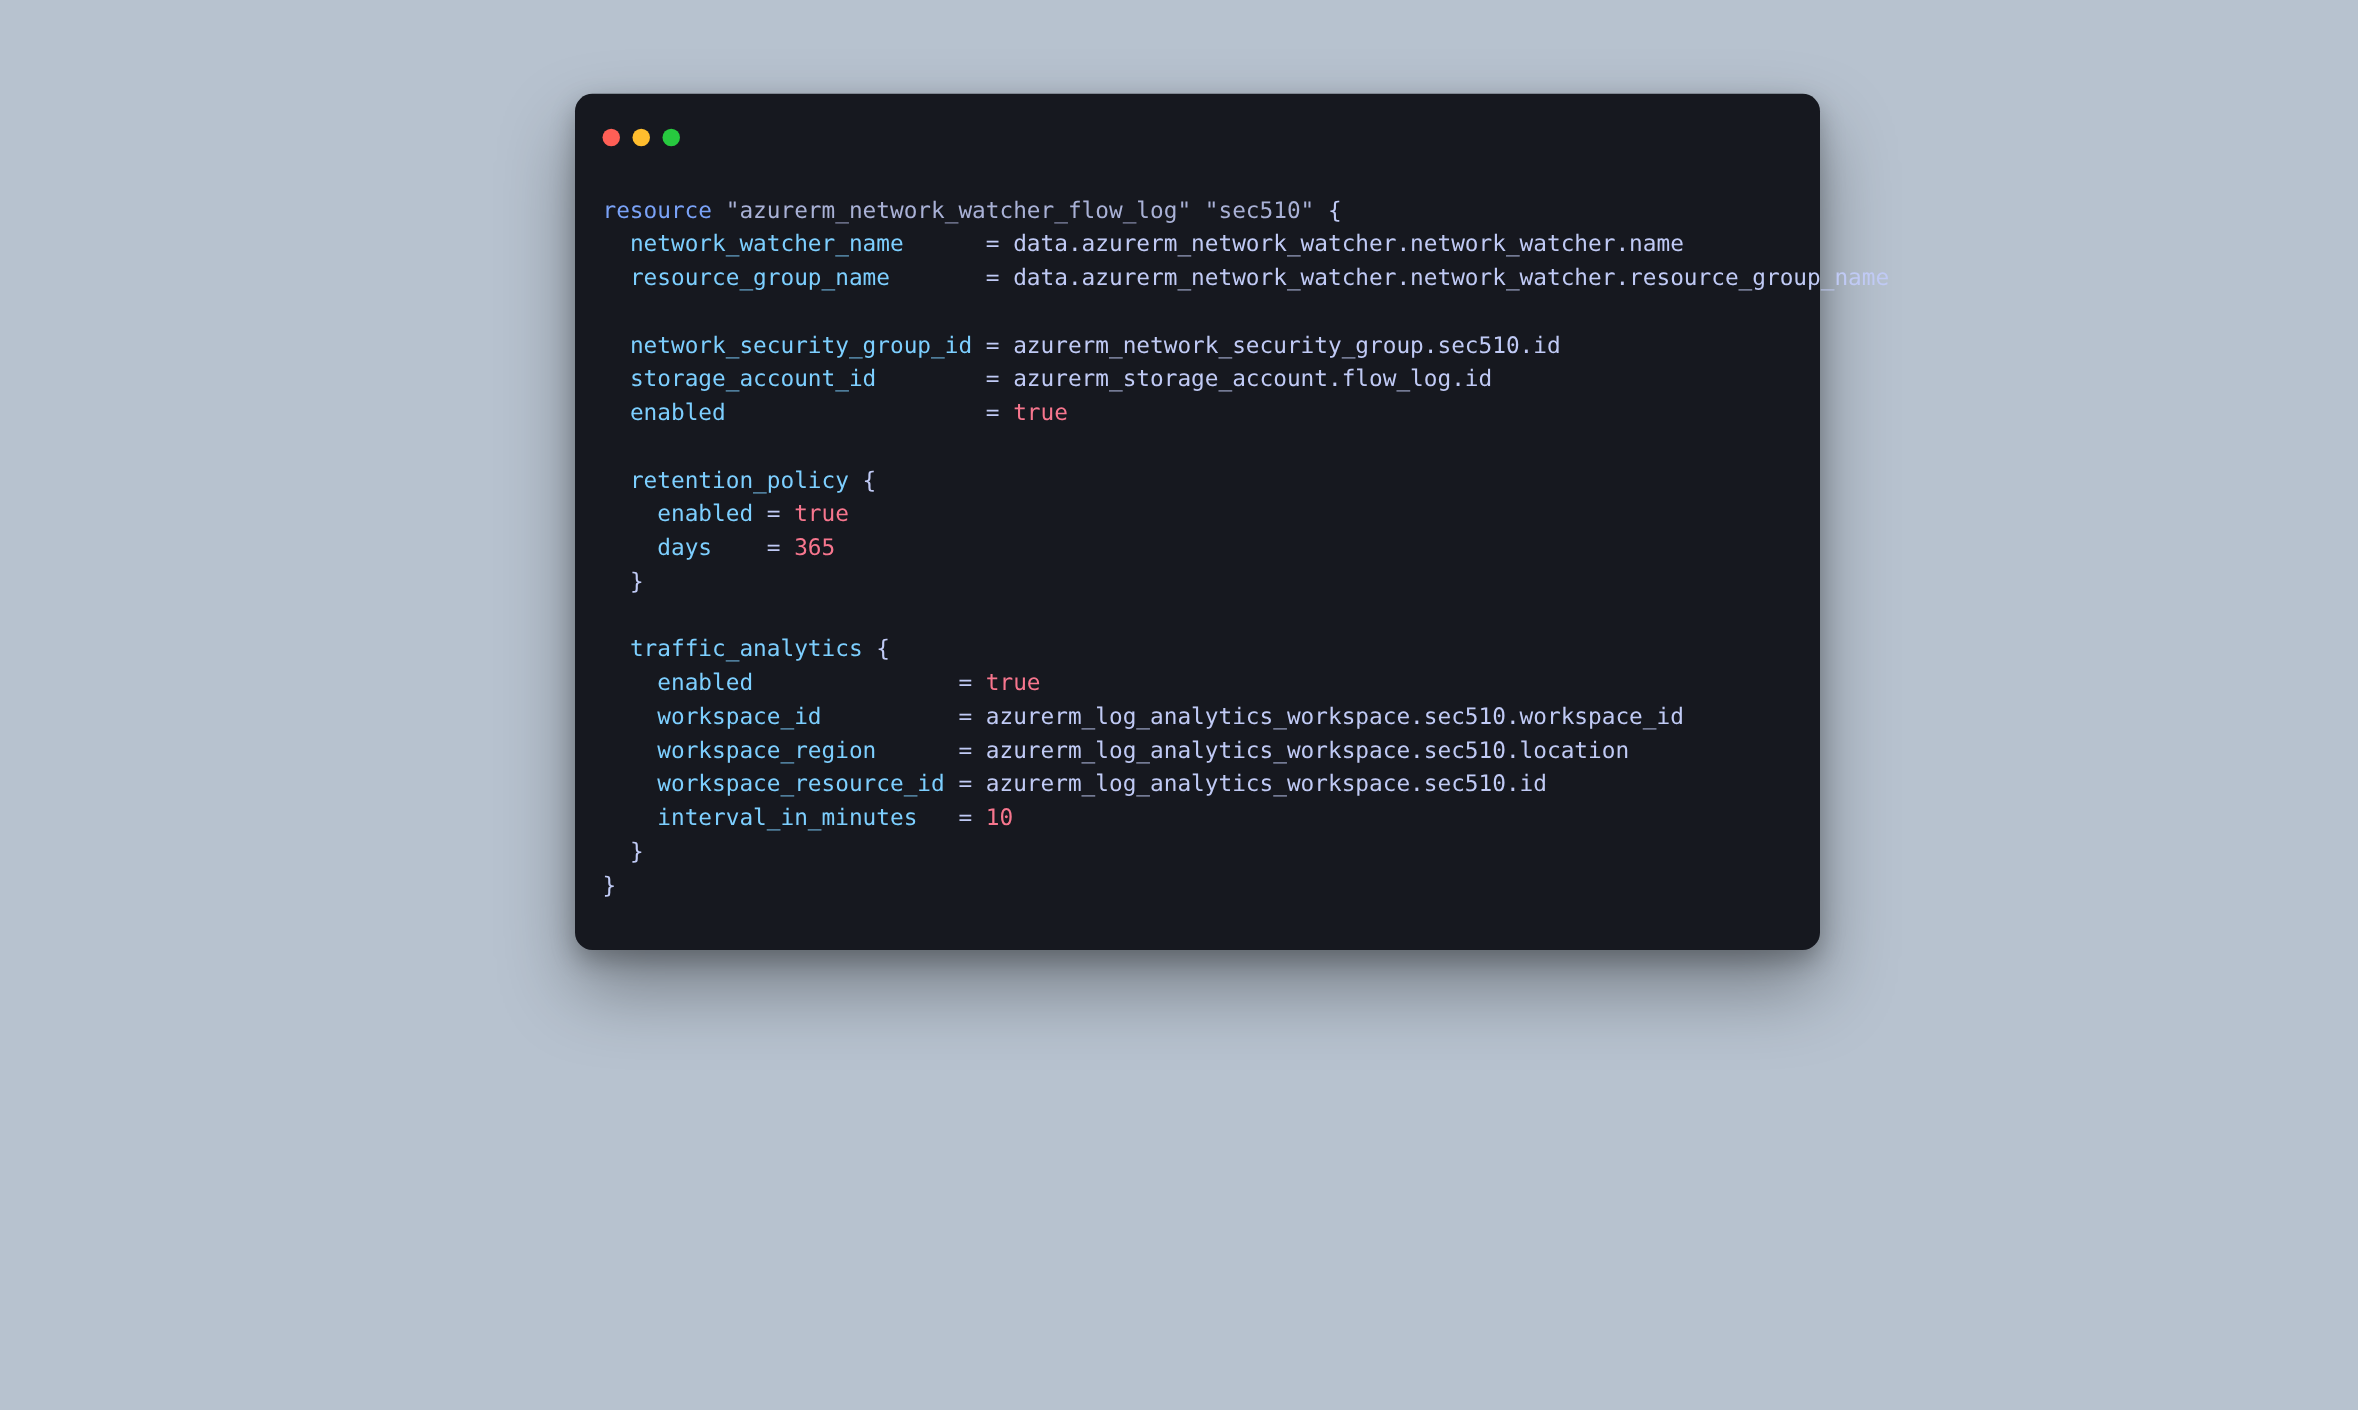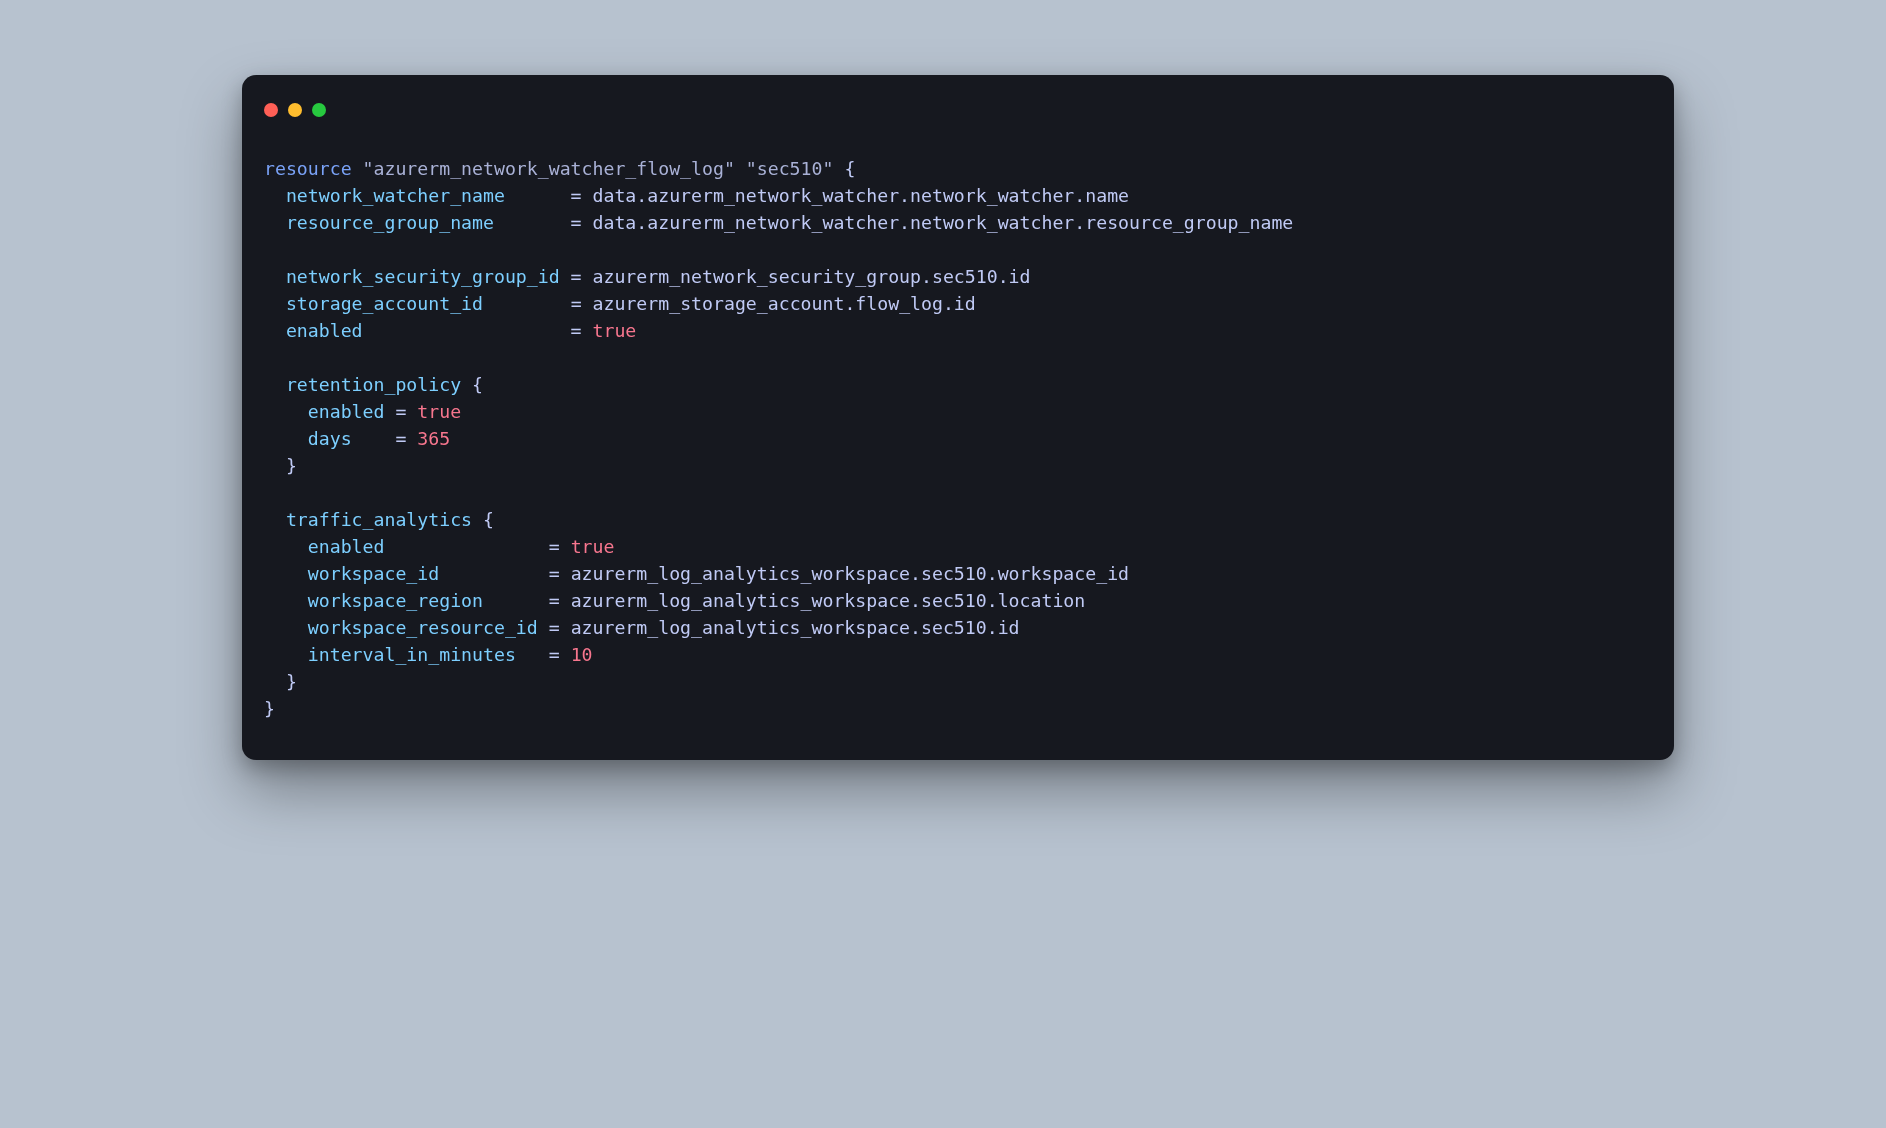--- a/index.html
+++ b/index.html
@@ -7,21 +7,21 @@
       background: #b7c2cf;
       display: flex;
       justify-content: center;
       align-items: flex-start;
       min-height: 1128px;
       width: 1886px;
       padding-top: 75px;
       font-family: ui-monospace, "SF Mono", Menlo, Monaco, Consolas, monospace;
     }
     .window {
-      width: 1432px;
+      width: 996px;
       background: #16181f;
       border-radius: 14px;
       box-shadow: 0 30px 60px rgba(0,0,0,0.35), 0 8px 20px rgba(0,0,0,0.25);
       padding: 28px 0 38px 0;
       margin-left: 30px;
     }
     .traffic-lights {
       display: flex;
       gap: 10px;
       padding-left: 22px;

